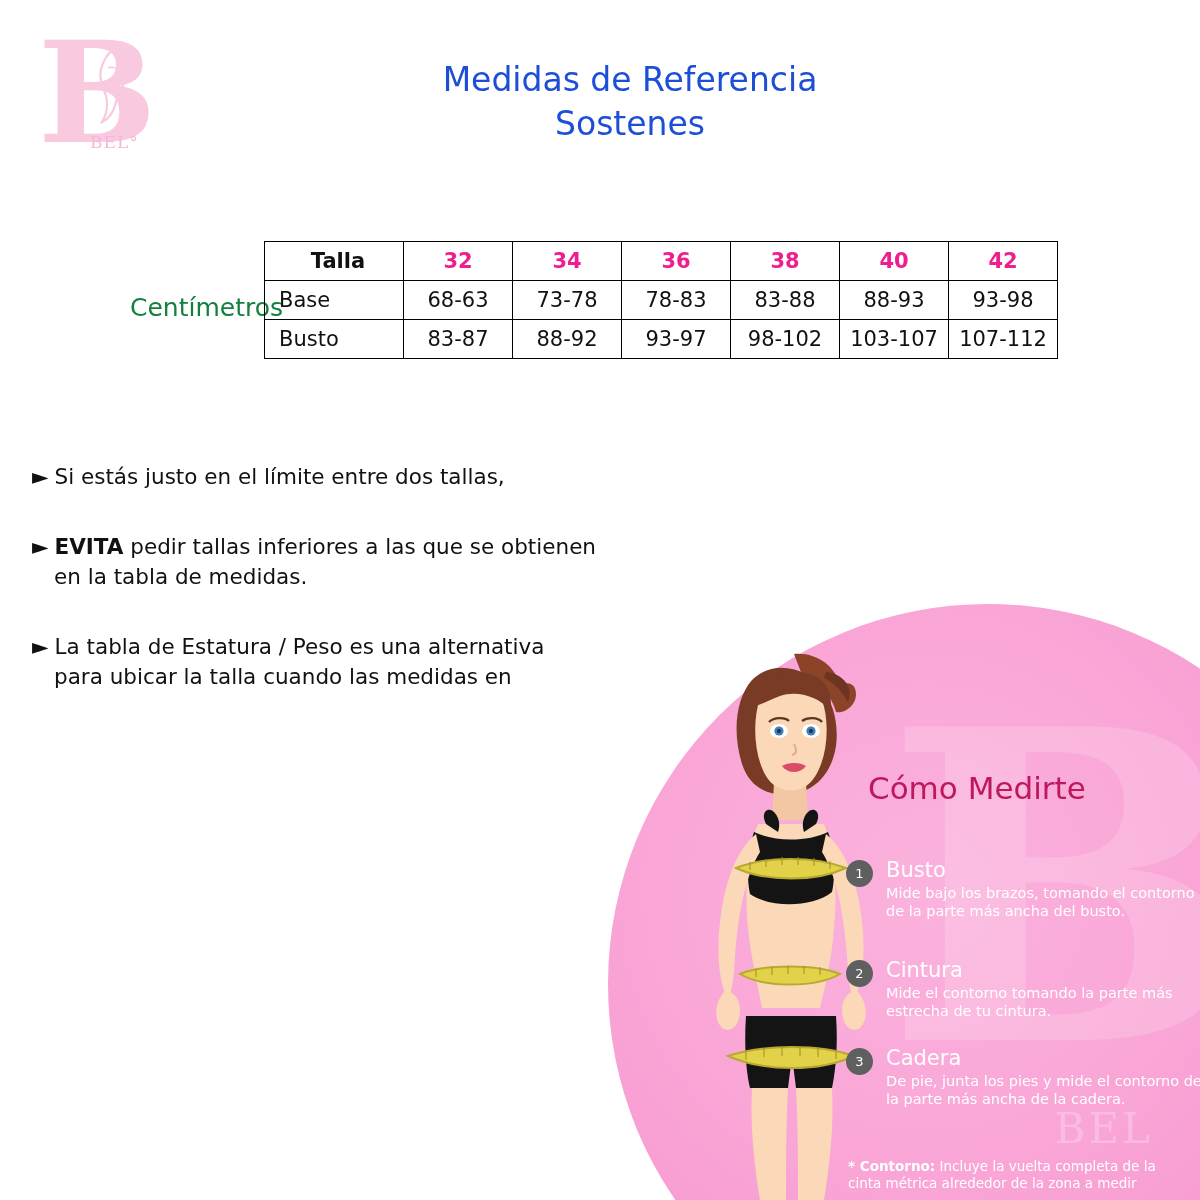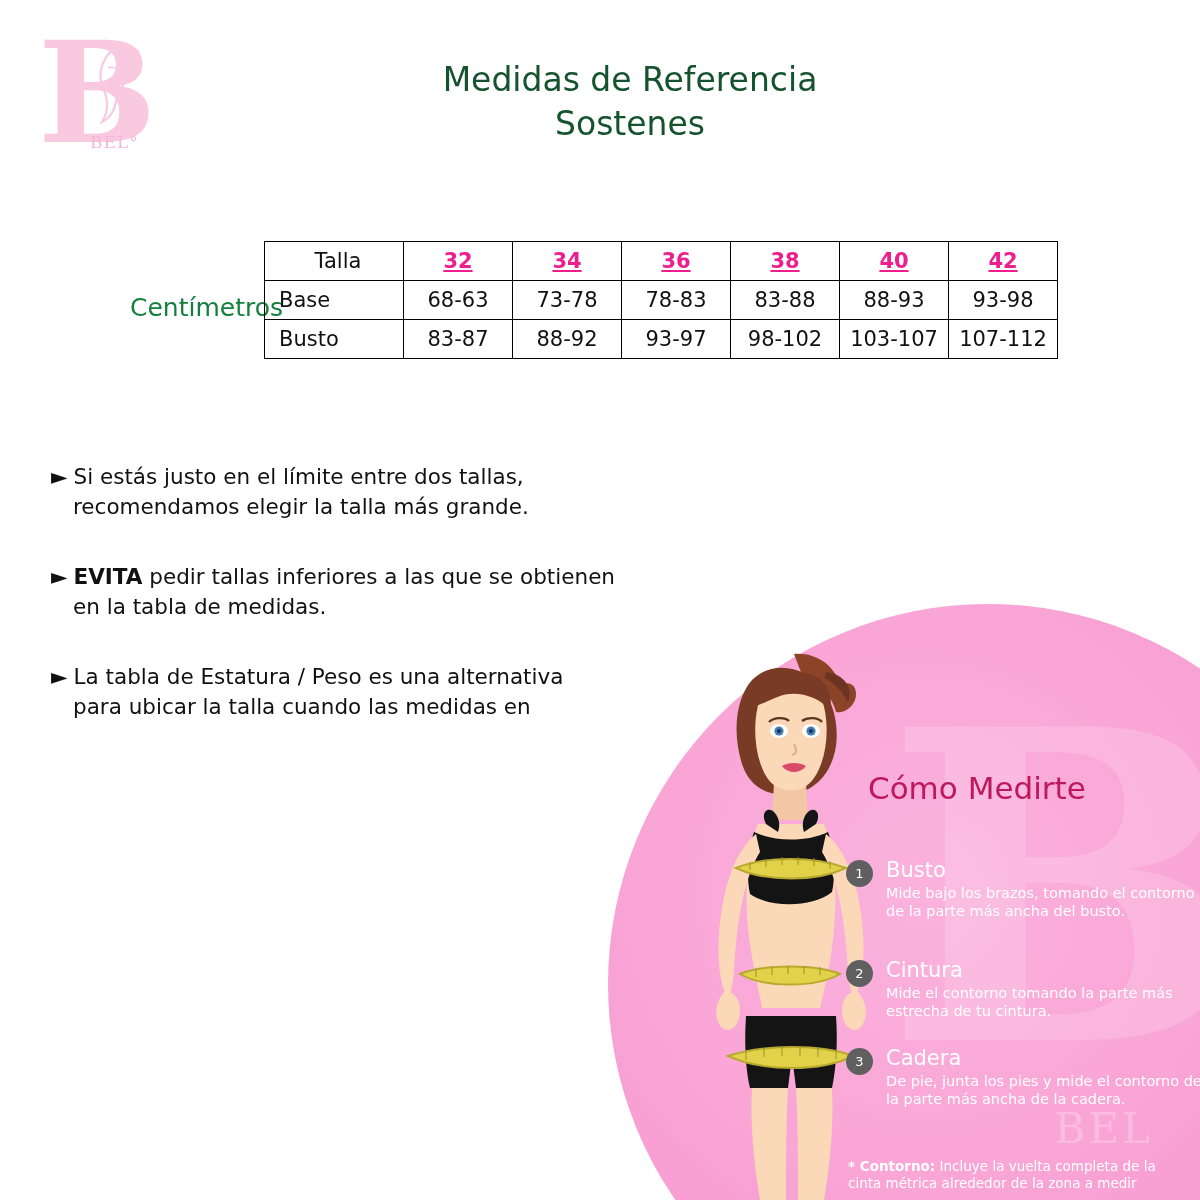--- a/index.html
+++ b/index.html
@@ -47,21 +47,21 @@
     color: #f7b6d6;
   }
 
   
   .title {
     position: absolute;
     left: 300px;
     top: 58px;
     width: 660px;
     text-align: center;
-    color: #14532d;
+    color: #1d4ed8;
     font-family: "DejaVu Sans", sans-serif;
     font-size: 33px;
     line-height: 44px;
   }
 
   
   .cm-label {
     position: absolute;
     left: 130px;
     top: 293px;
@@ -82,41 +82,39 @@
     text-align: center;
     font-weight: normal;
     padding: 0 6px;
   }
   table.sizes .rowhead {
     text-align: left;
     padding-left: 14px;
     width: 118px;
   }
   table.sizes .talla {
-    font-weight: normal;
+    font-weight: bold;
     text-align: center;
   }
   table.sizes .sizenum {
     color: #ef1d8e;
     font-weight: bold;
     width: 96px;
-    text-decoration: underline;
   }
   table.sizes .cell {
     width: 96px;
   }
 
   
   .notes {
     position: absolute;
     left: 32px;
     top: 462px;
     width: 600px;
     color: #111;
-    margin-left: 19px;
   }
   .note {
     margin-bottom: 36px;
     font-size: 21.5px;
     line-height: 30px;
   }
   .note .arrow {
     color: #111;
     margin-right: 6px;
   }
@@ -268,21 +266,20 @@
     <td class="cell">103-107</td>
     <td class="cell">107-112</td>
   </tr>
 </tbody>
   </table>
 
 <div class="notes">
 
   <div class="note">
     <span class="arrow">►</span><span>Si estás justo en el límite entre dos tallas,</span>
-    <span class="ind">recomendamos elegir la talla más grande.</span>
   </div>
 
   <div class="note" style="margin-top:40px;">
     <span class="arrow">►</span><b>EVITA</b><span> pedir tallas inferiores a las que se obtienen</span>
     <span class="ind">en la tabla de medidas.</span>
   </div>
 
   <div class="note" style="margin-top:40px;">
     <span class="arrow">►</span><span>La tabla de Estatura / Peso es una alternativa</span>
     <span class="ind">para ubicar la talla cuando las medidas en</span>

